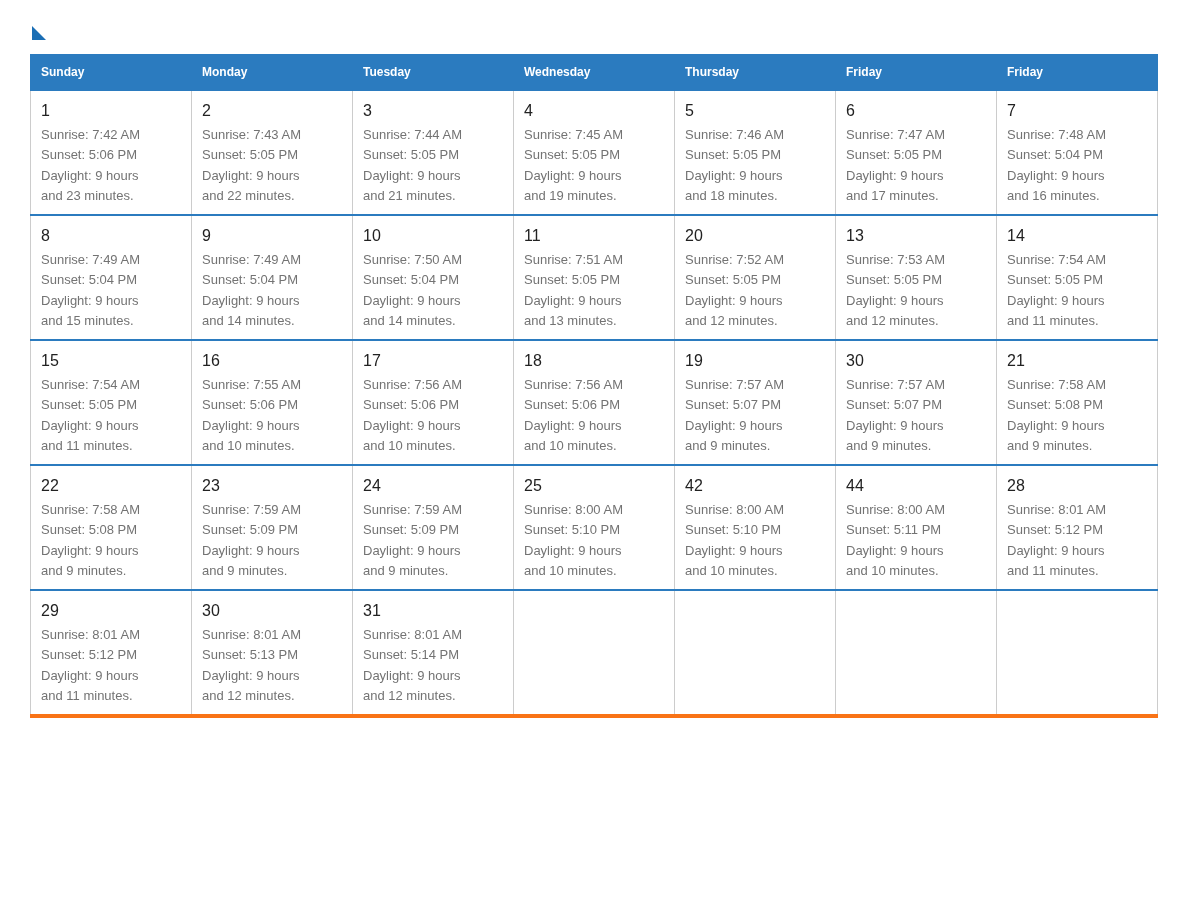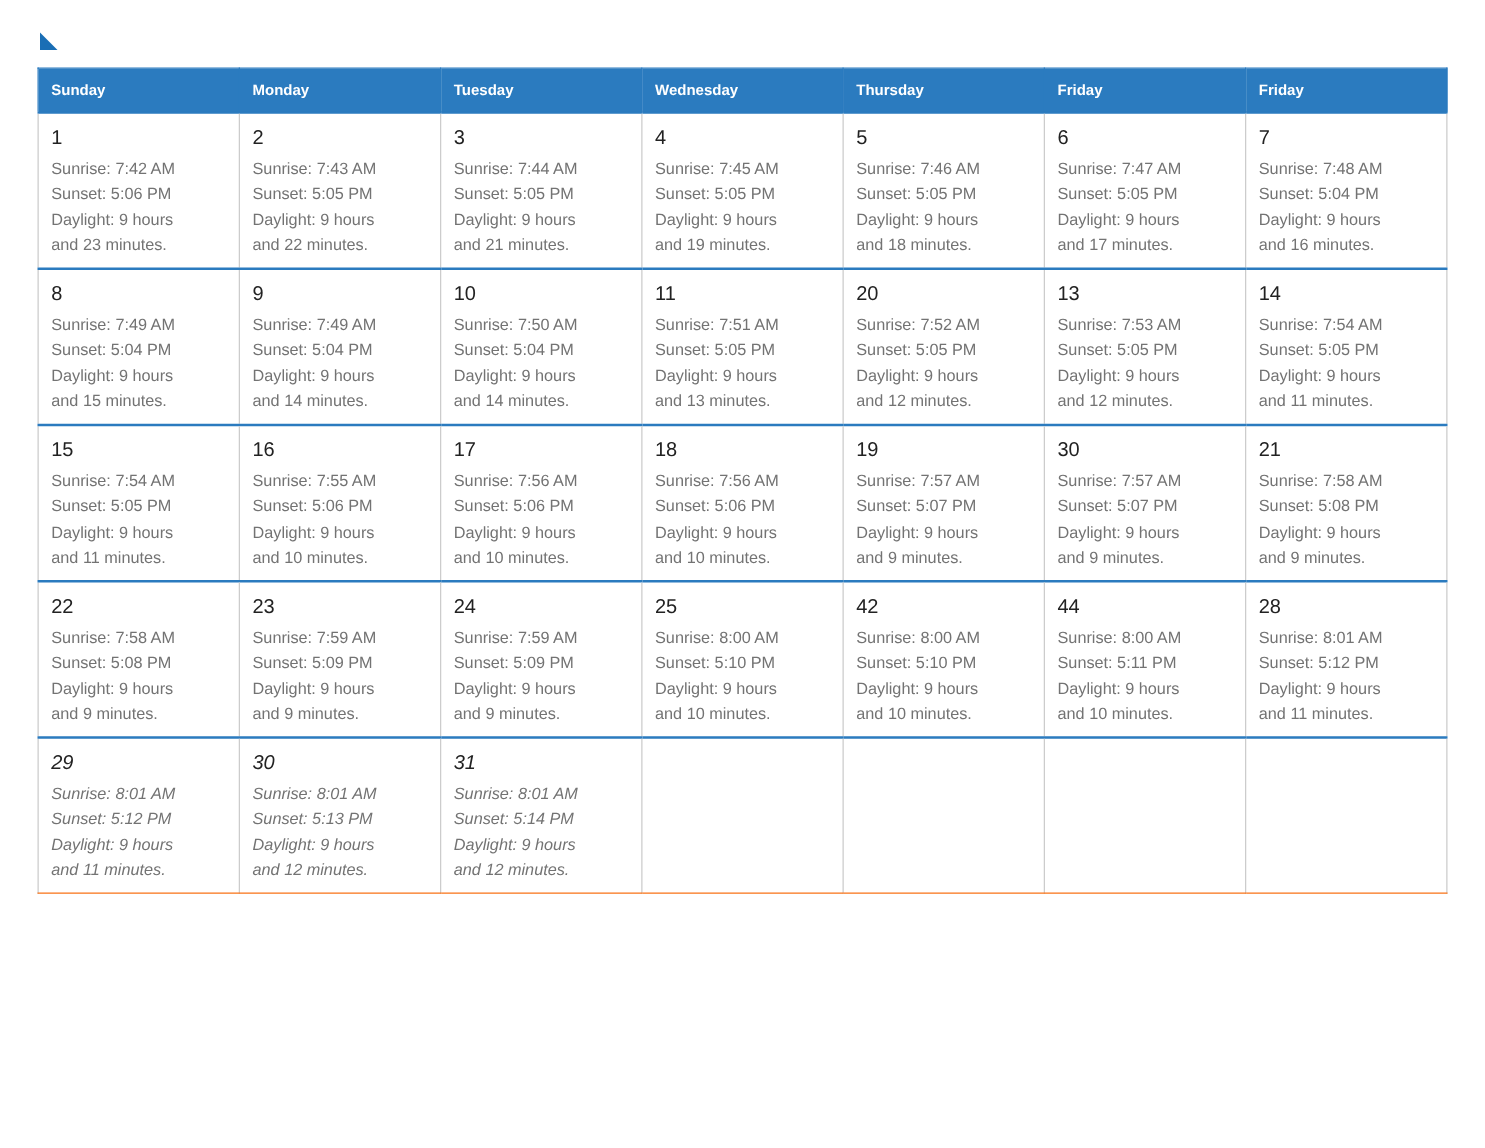--- a/index.html
+++ b/index.html
@@ -97,22 +97,21 @@
     }
     tbody tr td .day-info {
       font-size: 13px;
       color: #737373;
       line-height: 1.55;
     }
     tbody tr td.empty {
       background: #fff;
     }
     tbody tr:last-child td {
-      border-bottom: 1px solid #f97316;
-      font-style: italic;
+      border-bottom: 4px solid #f97316;
     }
     
     tbody tr td {
       border-top: 2px solid #2b7bbf;
     }
   </style>
 </head>
 <body>
 
 <div class="header">

